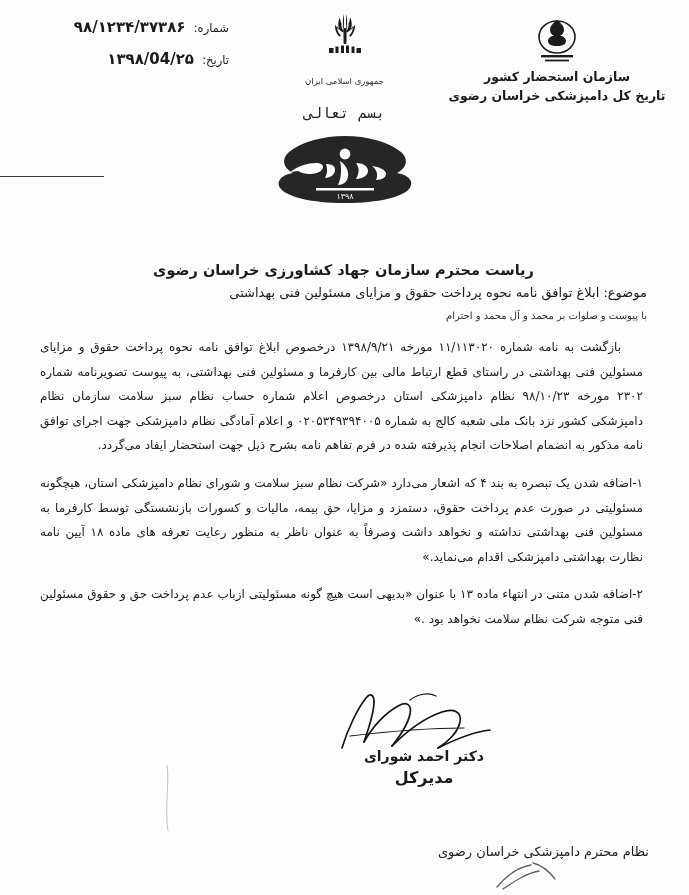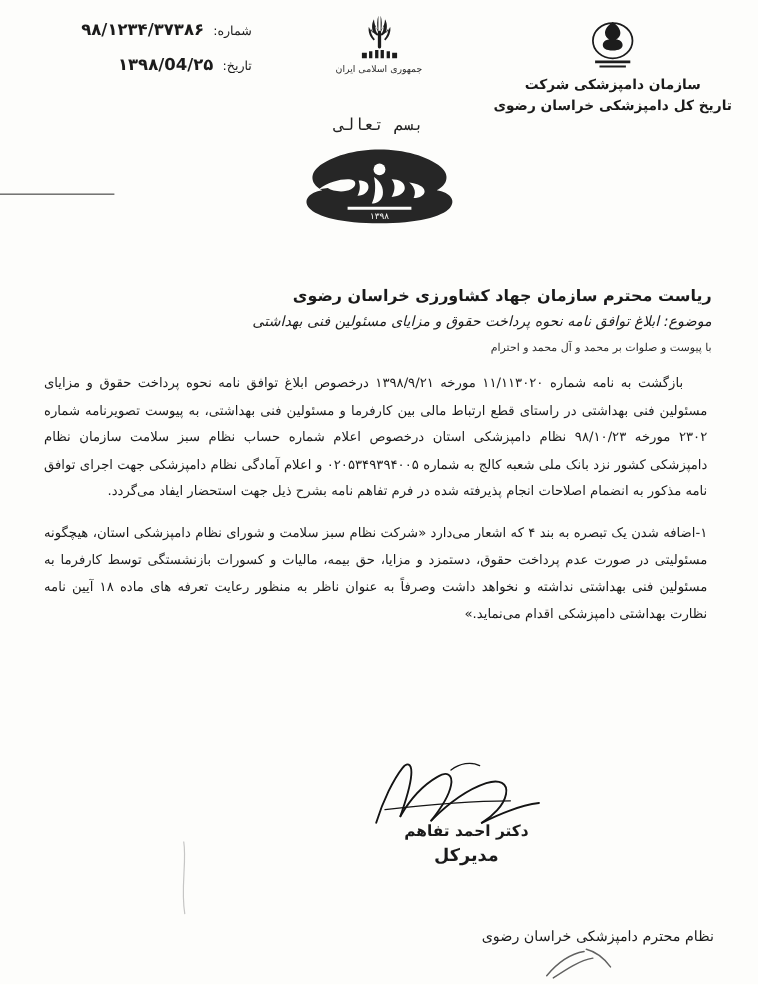--- a/index.html
+++ b/index.html
@@ -58,21 +58,21 @@
     text-align: center;
   }
   .emblem {
     width: 44px;
     height: 46px;
     margin: 0 auto;
     display: block;
   }
   .hdr-center .cap {
     font-size: 8.5px;
-    margin-top: 2px;
+    margin-top: 20px;
     color: #2a2a2a;
   }
 
   .hdr-right {
     position: absolute;
     top: 14px;
     right: 12px;
     width: 240px;
     text-align: center;
   }
@@ -123,28 +123,27 @@
   
   .body {
     position: absolute;
     top: 262px;
     right: 42px;
     left: 40px;
   }
   .addressee {
     font-size: 14.5px;
     font-weight: bold;
-    text-align: right;
+    text-align: center;
     margin-bottom: 7px;
   }
   .subject {
     font-size: 13px;
     text-align: right;
     margin-bottom: 10px;
-    font-style: italic;
   }
   .salute {
     font-size: 10px;
     text-align: right;
     color: #2b2b2b;
     margin-bottom: 14px;
     font-family: "DejaVu Serif", serif;
   }
   p.para {
     font-size: 12px;
@@ -230,21 +229,21 @@
 
     <div class="hdr-right">
       <svg class="logo-jahad" viewBox="0 0 52 50">
         <g fill="#1c1c1c">
           <ellipse cx="26" cy="23" rx="18" ry="16" fill="none" stroke="#1c1c1c" stroke-width="1.6"></ellipse>
           <path d="M26 6 c-4 3 -7 6 -7 10 c0 3 2 5 4 6 c-3 0 -6 2 -6 5 c0 3 3 5 9 5 c6 0 9 -2 9 -5 c0 -3 -3 -5 -6 -5 c2 -1 4 -3 4 -6 c0 -4 -3 -7 -7 -10 z"></path>
           <path d="M10 41 h32 v2.4 H10 z"></path>
           <path d="M14 45.6 h24 v1.8 H14 z"></path>
         </g>
       </svg>
-      <div class="org">سازمان دامپزشکی شرکت</div>
+      <div class="org">سازمان استحضار کشور</div>
       <div class="org">تاریخ کل دامپزشکی خراسان رضوی</div>
     </div>
 
     <div class="besmele">بسم تعالی</div>
   </div>
 
   <div class="seal">
     <svg viewBox="0 0 170 86">
       <g fill="#141414">
         <path d="M85 8 c-22 0 -44 6 -56 16 c-8 7 -6 16 4 21 c-12 2 -18 9 -12 16 c7 8 30 14 64 14 c34 0 57 -6 64 -14 c6 -7 0 -14 -12 -16 c10 -5 12 -14 4 -21 c-12 -10 -34 -16 -56 -16 z" opacity=".92"></path>
@@ -264,34 +263,35 @@
 
   <div class="scan-line"></div>
 
   <div class="body">
     <div class="addressee">ریاست محترم سازمان جهاد کشاورزی خراسان رضوی</div>
     <div class="subject">موضوع: ابلاغ توافق نامه نحوه پرداخت حقوق و مزایای مسئولین فنی بهداشتی</div>
     <div class="salute">با پیوست و صلوات بر محمد و آل محمد و احترام</div>
 
     <p class="para first">بازگشت به نامه شماره ۱۱/۱۱۳۰۲۰ مورخه ۱۳۹۸/۹/۲۱ درخصوص ابلاغ توافق نامه نحوه پرداخت حقوق و مزایای مسئولین فنی بهداشتی در راستای قطع ارتباط مالی بین کارفرما و مسئولین فنی بهداشتی، به پیوست تصویرنامه شماره ۲۳۰۲ مورخه ۹۸/۱۰/۲۳ نظام دامپزشکی استان درخصوص اعلام شماره حساب نظام سبز سلامت سازمان نظام دامپزشکی کشور نزد بانک ملی شعبه کالج به شماره ۰۲۰۵۳۴۹۳۹۴۰۰۵ و اعلام آمادگی نظام دامپزشکی جهت اجرای توافق نامه مذکور به انضمام  اصلاحات انجام پذیرفته شده در فرم تفاهم نامه بشرح ذیل جهت استحضار ایفاد می‌گردد.</p>
     <p class="para">۱-اضافه شدن یک تبصره به بند ۴ که اشعار می‌دارد «شرکت نظام سبز سلامت و شورای نظام دامپزشکی استان، هیچگونه مسئولیتی در صورت عدم پرداخت حقوق، دستمزد و مزایا، حق بیمه، مالیات و کسورات بازنشستگی توسط کارفرما به مسئولین فنی بهداشتی نداشته و نخواهد داشت وصرفاً به عنوان ناظر به منظور رعایت تعرفه های ماده ۱۸ آیین نامه نظارت بهداشتی دامپزشکی اقدام می‌نماید.»</p>
+    <p class="para">۲-اضافه شدن متنی در انتهاء ماده ۱۳ با عنوان «بدیهی است هیچ گونه مسئولیتی ازباب عدم پرداخت حق و حقوق مسئولین  فنی متوجه شرکت نظام سلامت نخواهد بود .»</p>
   </div>
 
   <div class="sign">
     <svg width="220" height="66" viewBox="0 0 220 66">
       <g fill="none" stroke="#141414" stroke-width="1.7" stroke-linecap="round">
         <path d="M28 60 C34 40 44 20 52 10 C56 5 60 6 60 14 C60 26 54 42 50 54"></path>
         <path d="M50 54 C58 40 70 26 84 18 C92 13 98 16 96 26 C94 36 86 48 78 58"></path>
         <path d="M78 58 C92 44 110 30 128 24 C140 20 148 24 146 34 C144 44 134 54 124 60"></path>
         <path d="M124 60 C140 52 158 44 176 42"></path>
         <path d="M36 48 C70 44 110 40 150 40" stroke-width="1.2"></path>
         <path d="M96 12 C104 6 114 4 122 8" stroke-width="1.2"></path>
       </g>
     </svg>
-    <div class="name">دکتر احمد تفاهم</div>
+    <div class="name">دکتر احمد شورای</div>
     <div class="role">مدیرکل</div>
   </div>
 
   <div class="footer-cc">نظام محترم دامپزشکی خراسان رضوی</div>
 
   <svg class="footer-mark" viewBox="0 0 70 34">
     <g fill="none" stroke="#2d2d2d" stroke-width="1.3" stroke-linecap="round">
       <path d="M4 28 C14 16 26 8 38 6"></path>
       <path d="M10 30 C22 22 34 14 46 12"></path>
       <path d="M40 4 C48 6 56 12 62 20"></path>

